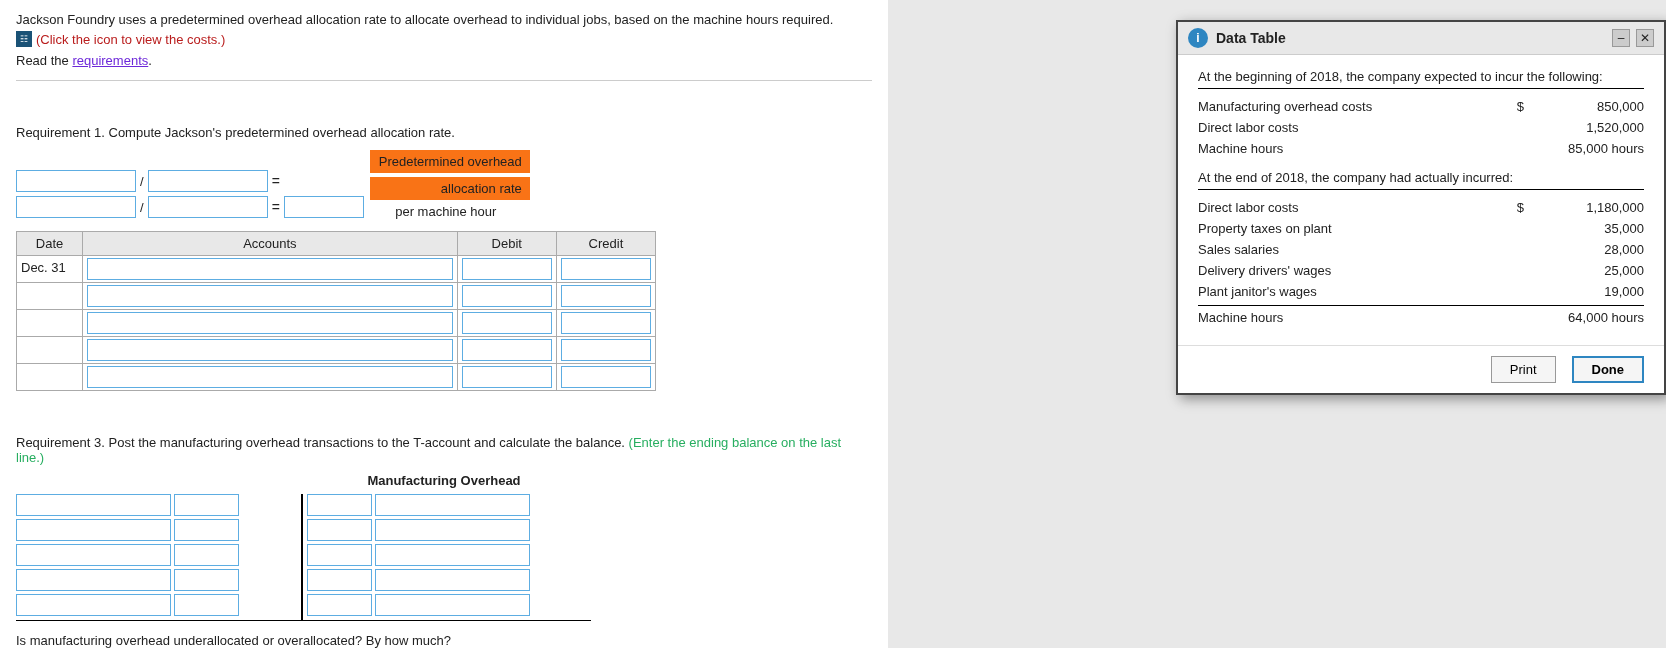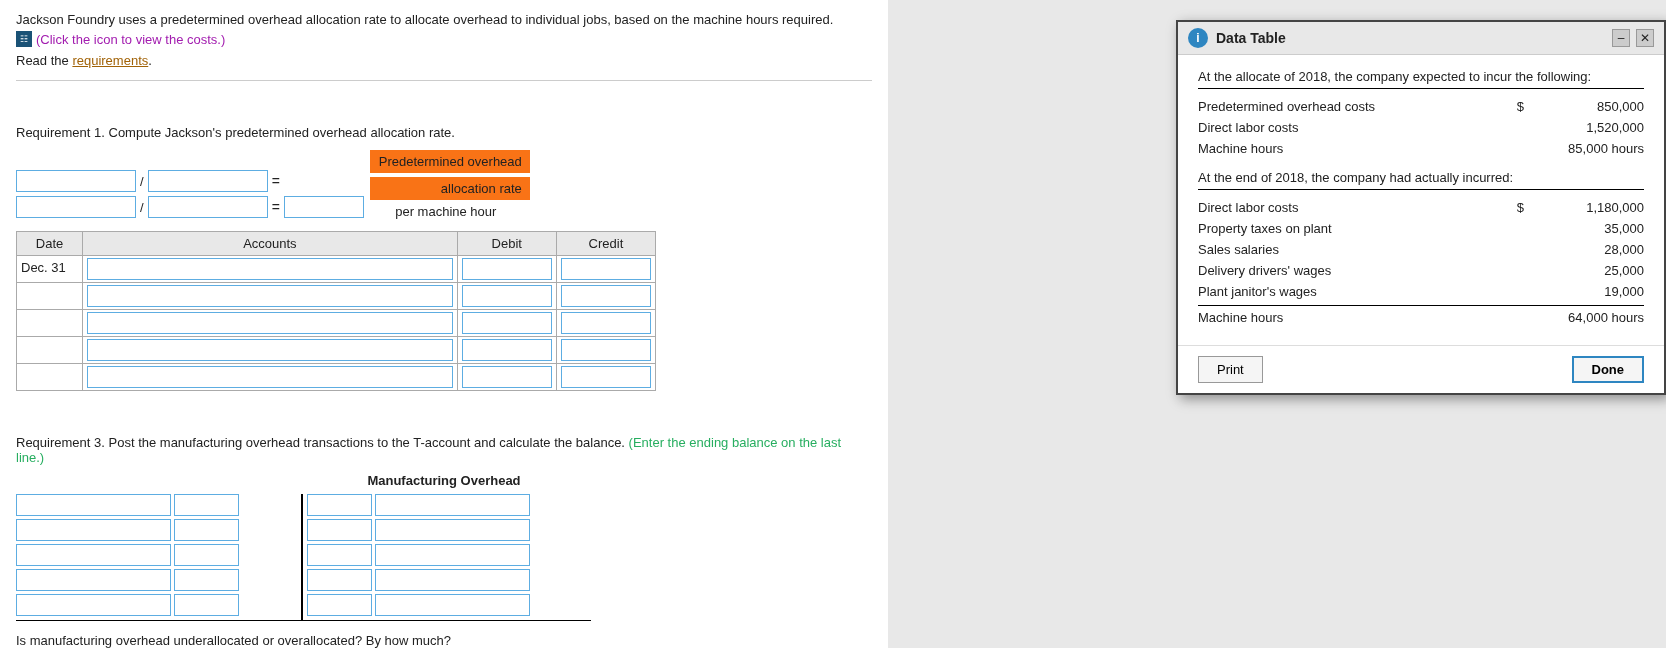--- a/index.html
+++ b/index.html
@@ -30,21 +30,21 @@
       font-size: 9px;
       display: inline-flex;
       align-items: center;
       justify-content: center;
     }
     .read-line {
       font-size: 13px;
       margin-bottom: 12px;
     }
     .read-line a {
-      color: #a16207;
+      color: #6d28d9;
     }
     .req-title {
       font-size: 13px;
       font-weight: bold;
       margin-bottom: 8px;
       margin-top: 44px;
     }
     .req-title span {
       font-weight: normal;
     }
@@ -258,22 +258,22 @@
     }
     .data-section-gap {
       margin-top: 14px;
       margin-bottom: 10px;
       font-size: 13px;
       border-bottom: 1px solid #000;
       padding-bottom: 4px;
     }
     .popup-footer {
       display: flex;
-      justify-content: space-between;
-      gap: 8px;
+      justify-content: flex-end;
+      gap: 16px;
       padding: 10px 20px;
       border-top: 1px solid #ddd;
     }
     .popup-footer-btn {
       padding: 4px 18px;
       font-size: 13px;
       border: 1px solid #999;
       background: #f5f5f5;
       cursor: pointer;
     }
@@ -311,21 +311,21 @@
   </style>
 </head>
 <body>
 
 <div class="page-wrapper">
   <div class="left-panel">
 
     <p class="intro-text">Jackson Foundry uses a predetermined overhead allocation rate to allocate overhead to individual jobs, based on the machine hours required.</p>
     <div class="click-icon-row">
       <span class="grid-icon">☷</span>
-      <span style="color:#a21caf;">(Click the icon to view the costs.)</span>
+      <span style="color:#b91c1c;">(Click the icon to view the costs.)</span>
     </div>
     <p class="read-line">
       <span>Read the </span><a href="#">requirements</a><span>.</span>
     </p>
 
     <hr class="divider-h">
 
     <p class="req-title">
       <span class="bold-text">Requirement 1.</span><span> Compute Jackson's predetermined overhead allocation rate.</span>
     </p>
@@ -512,24 +512,24 @@
         </div>
         <div class="popup-controls">
           <div class="popup-btn-min">–</div>
           <div class="popup-btn-close">✕</div>
         </div>
       </div>
       <div class="popup-body">
         <div class="data-table-content">
 
           <div class="section-title">
-            <span>At the allocate of 2018, the company expected to incur the following:</span>
-          </div>
-          <div class="data-row">
-            <span class="data-row-label">Predetermined overhead costs</span>
+            <span>At the beginning of 2018, the company expected to incur the following:</span>
+          </div>
+          <div class="data-row">
+            <span class="data-row-label">Manufacturing overhead costs</span>
             <span style="min-width:20px;text-align:right;">$</span>
             <span class="data-row-value">850,000</span>
           </div>
           <div class="data-row">
             <span class="data-row-label">Direct labor costs</span>
             <span style="min-width:20px;"></span>
             <span class="data-row-value">1,520,000</span>
           </div>
           <div class="data-row">
             <span class="data-row-label">Machine hours</span>

